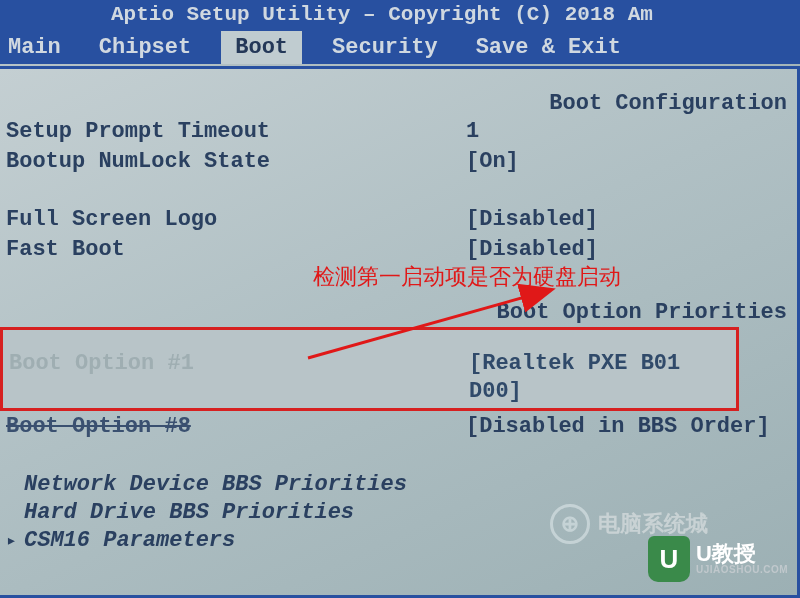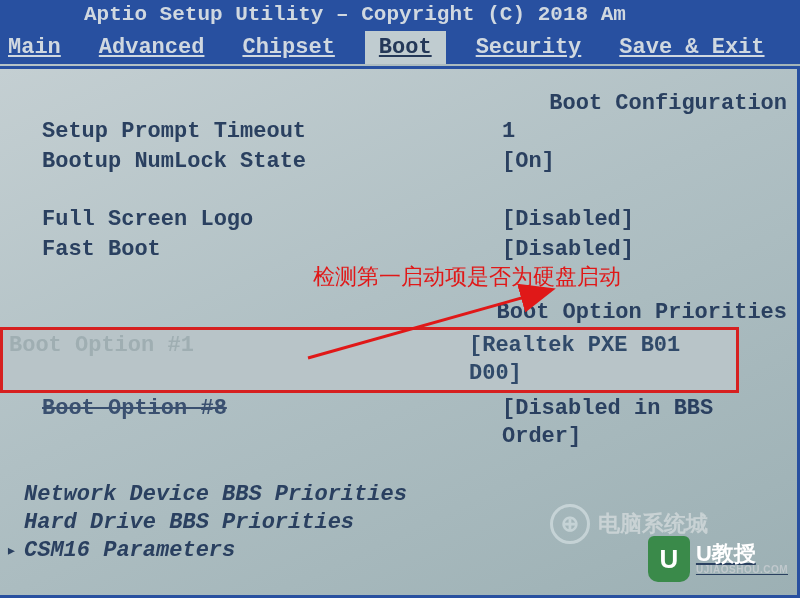--- a/index.html
+++ b/index.html
@@ -11,39 +11,38 @@
     background: linear-gradient(135deg, #b8c4c8 0%, #a8b8bc 50%, #98acb0 100%);
     position: relative;
     color: #2a4060;
   }
 
   .topbar {
     background: #2850a0;
     color: #d0d8e0;
     height: 30px;
     line-height: 30px;
-    padding-left: 84px;
+    padding-left: 111px;
     font-size: 21px;
     white-space: nowrap;
     overflow: hidden;
   }
 
   .tabs {
     background: #2850a0;
     height: 34px;
     display: flex;
     align-items: center;
     padding-left: 0;
     gap: 22px;
     font-size: 22px;
   }
   .tab {
     color: #d0d8e0;
     padding: 2px 8px;
-    text-decoration: underline;
   }
   .tab.active {
     background: #c0ccd0;
     color: #243858;
     padding: 4px 14px;
   }
 
   .panel {
     position: absolute;
     top: 66px;
@@ -53,31 +52,30 @@
     border: 3px solid #2850a0;
     border-left: none;
     background: linear-gradient(155deg, #c4cfd2 0%, #b0c0c4 45%, #9cb0b4 100%);
     padding: 16px 10px 10px 6px;
   }
 
   .row {
     display: flex;
     line-height: 28px;
     margin-bottom: 2px;
-    margin-left: 36px;
   }
   .label { flex: 0 0 460px; }
   .value { flex: 1; }
   .section-title { color: #2a4060; margin-top: 6px; margin-bottom: 2px; text-align: right; }
   .spacer { height: 28px; }
 
   .highlight-row {
     background: #b8c4c8;
     border: 3px solid #d62020;
-    padding: 2px 0 2px 6px;
+    padding: 20px 0 2px 6px;
     margin-left: -6px;
     margin-right: 48px;
     color: #9faeb2;
   }
   .highlight-row .value { color: #304a6a; }
   .strike { text-decoration: line-through; color: #3a5070; }
 
   .submenu-item { padding-left: 18px; position: relative; line-height: 28px; font-style: italic; }
   .submenu-item.pointer::before {
     content: "▸";
@@ -126,34 +124,33 @@
     display: flex; align-items: center; gap: 6px;
     font-family: "Microsoft YaHei", sans-serif;
   }
   .watermark2 .wm-shield {
     width: 42px; height: 46px;
     background: #3a8a4a;
     border-radius: 6px 6px 10px 10px;
     display: flex; align-items: center; justify-content: center;
     color: #fff; font-size: 26px; font-weight: bold;
   }
-  .watermark2 .wm-text { display: flex; flex-direction: column; line-height: 1; text-decoration: underline; }
+  .watermark2 .wm-text { display: flex; flex-direction: column; line-height: 1; }
   .watermark2 .wm-text .t1 { color: #fff; font-size: 22px; font-weight: bold; }
   .watermark2 .wm-text .t2 { color: #c0c8cc; font-size: 10px; letter-spacing: 0.5px; }
 </style>
 </head>
 <body>
 
 <div class="topbar">
   <span>Aptio Setup Utility – Copyright (C) 2018 Am</span>
 </div>
 
 <div class="tabs">
   <span class="tab">Main</span>
-  <span class="tab">Advanced</span>
   <span class="tab">Chipset</span>
   <span class="tab active">Boot</span>
   <span class="tab">Security</span>
   <span class="tab">Save &amp; Exit</span>
 </div>
 
 <div class="panel">
 
   <div class="section-title">Boot Configuration</div>
 

